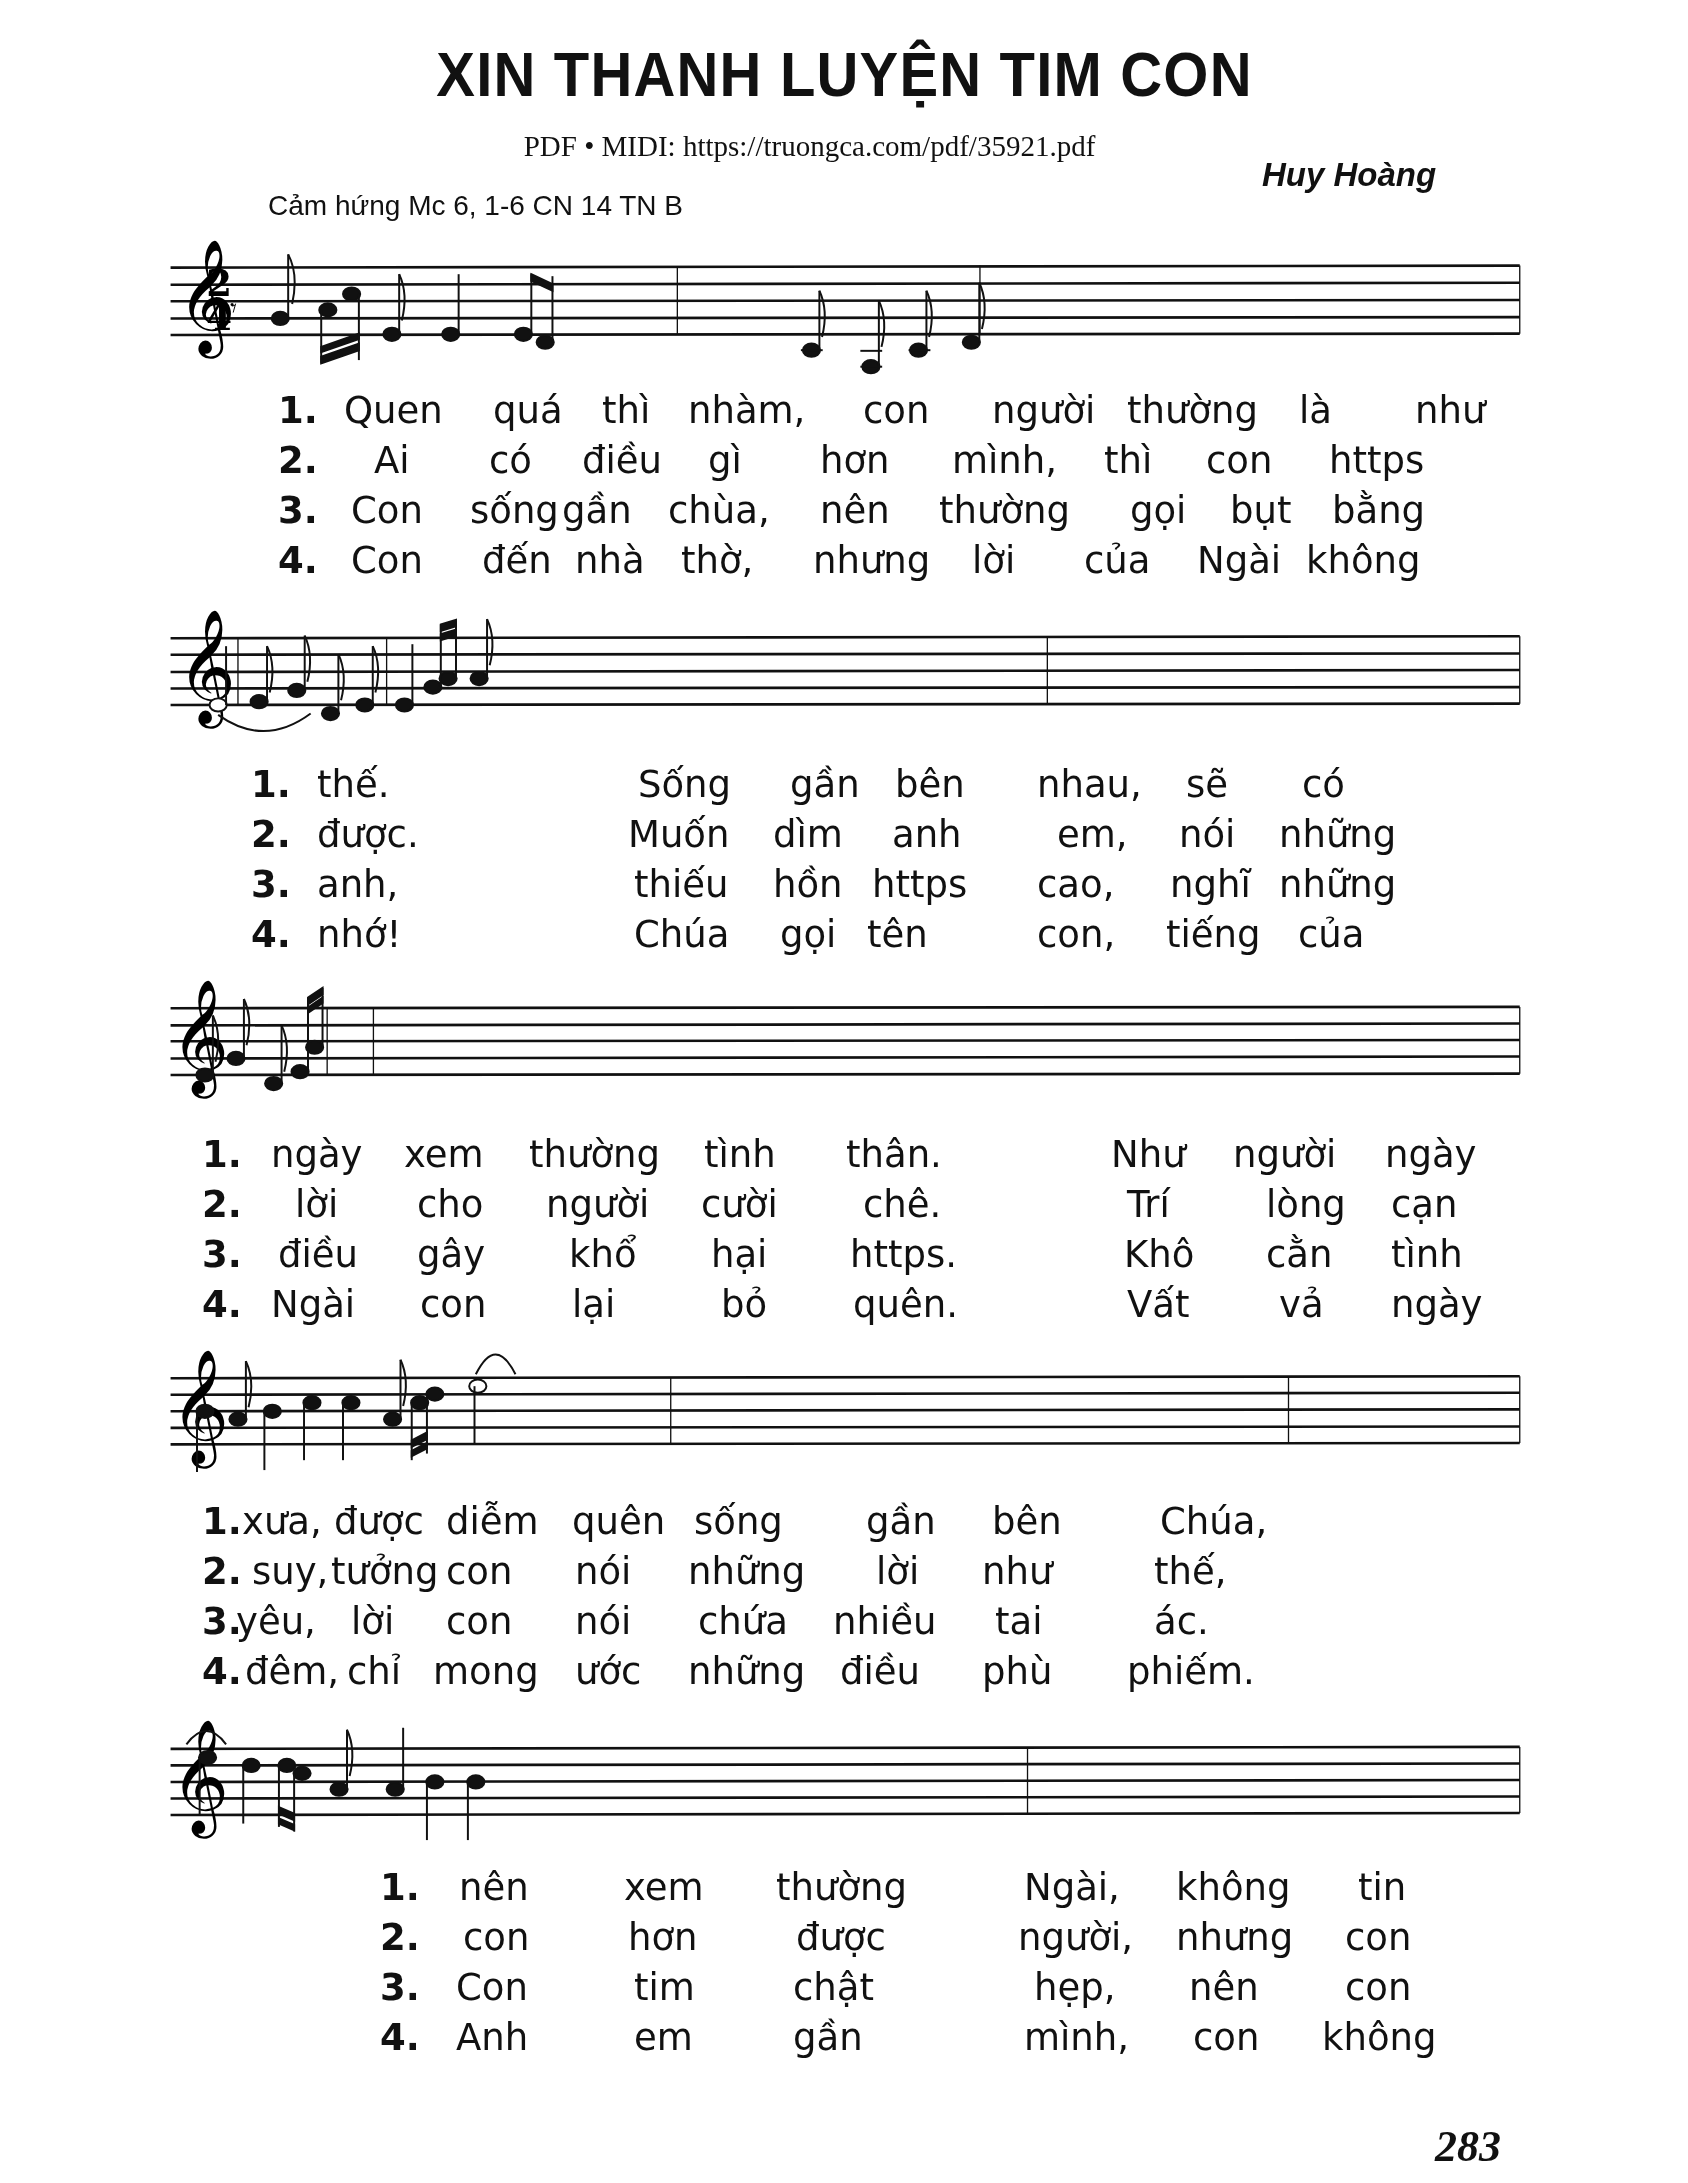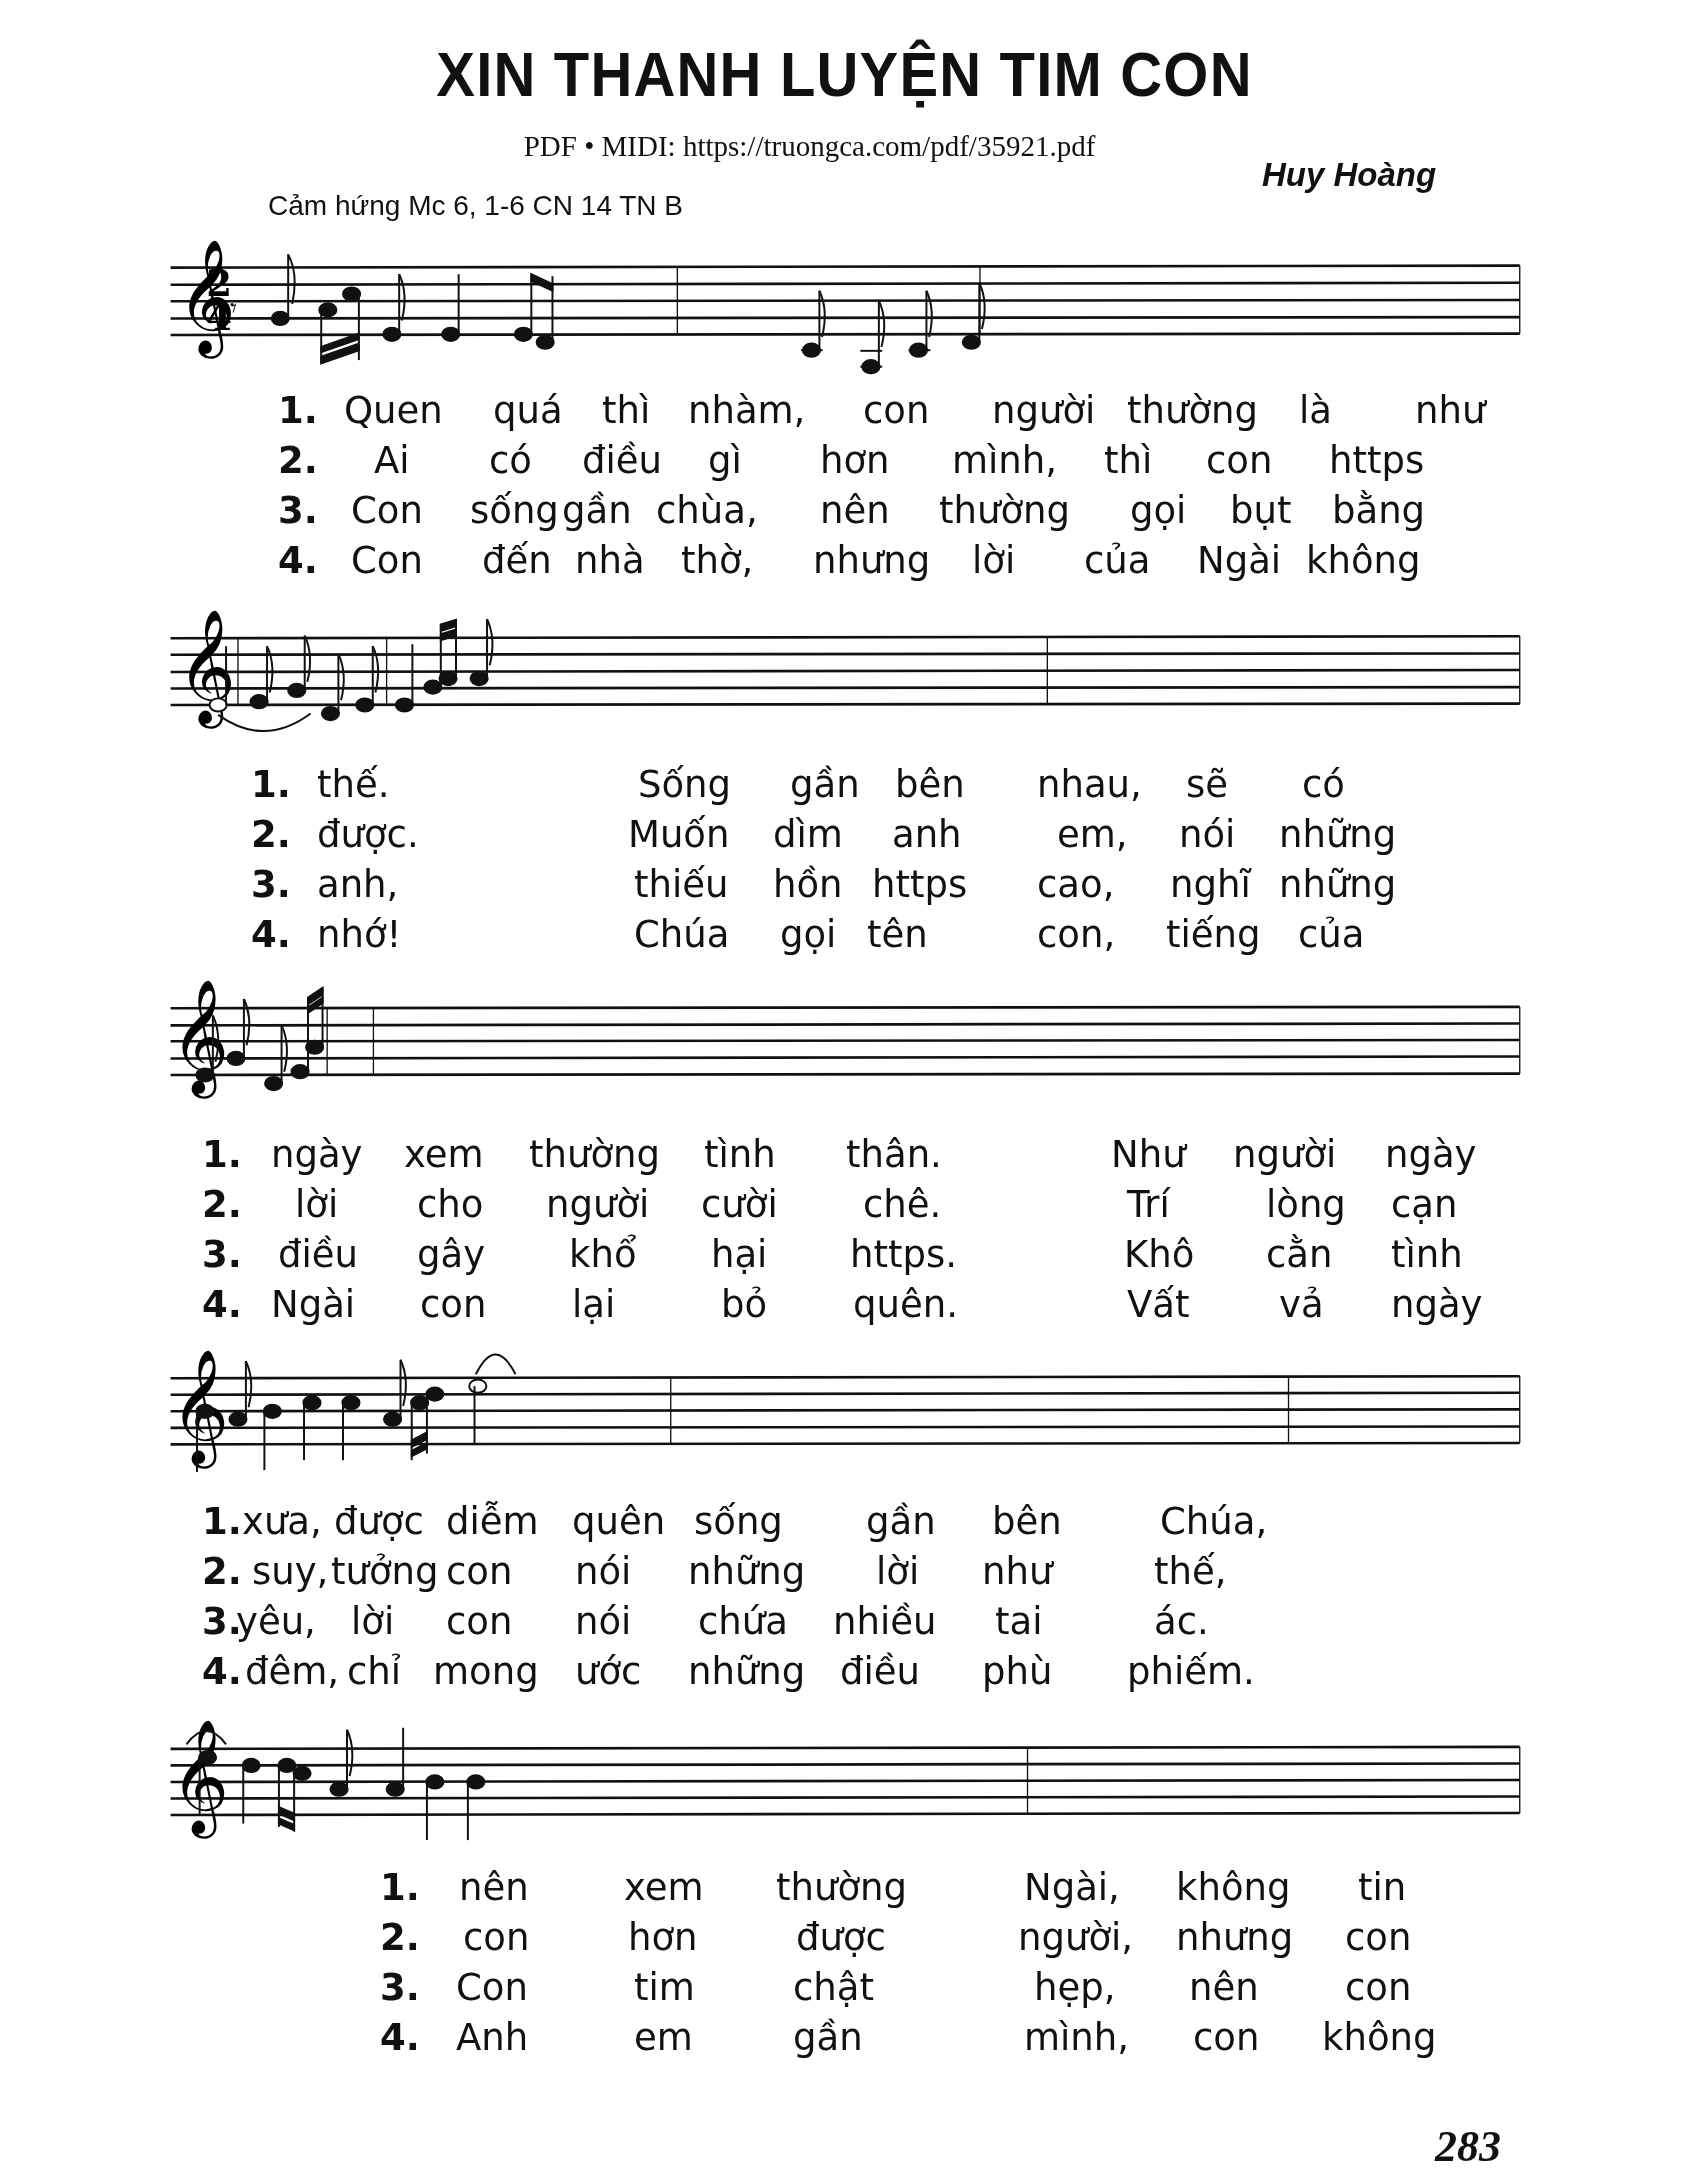--- a/index.html
+++ b/index.html
@@ -106,21 +106,21 @@
       <span style="left:674px">mình,</span>
       <span style="left:826px">thì</span>
       <span style="left:928px">con</span>
       <span style="left:1051px">https</span>
     </div>
   <div class="lyric-line">
       <span class="num" style="left:0">3.</span>
       <span style="left:73px">Con</span>
       <span style="left:192px">sống</span>
       <span style="left:284px">gần</span>
-      <span style="left:378px">chùa,</span>
+      <span style="left:390px">chùa,</span>
       <span style="left:542px">nên</span>
       <span style="left:661px">thường</span>
       <span style="left:852px">gọi</span>
       <span style="left:952px">bụt</span>
       <span style="left:1054px">bằng</span>
     </div>
   <div class="lyric-line">
       <span class="num" style="left:0">4.</span>
       <span style="left:73px">Con</span>
       <span style="left:204px">đến</span>

